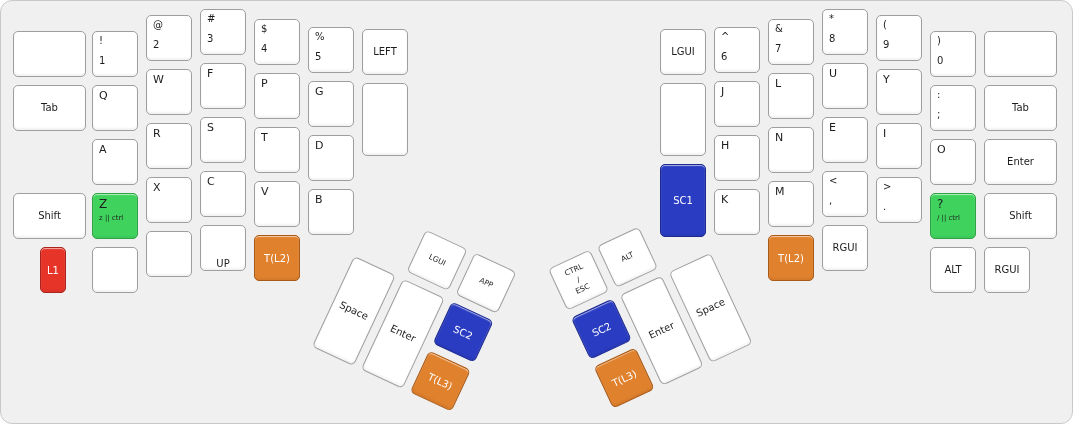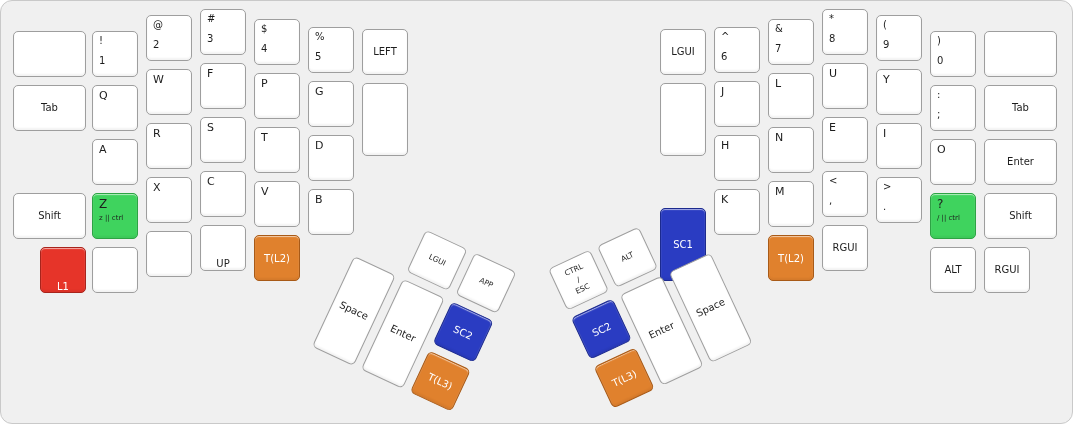--- a/index.html
+++ b/index.html
@@ -102,21 +102,21 @@
       </div>
       <div class="key c-white t-letter" style="left: 199px; top: 170px; width: 46px; height: 46px;">
         <span class="lbl l0">C</span>
       </div>
       <div class="key c-white t-letter" style="left: 253px; top: 180px; width: 46px; height: 46px;">
         <span class="lbl l0">V</span>
       </div>
       <div class="key c-white t-letter" style="left: 307px; top: 188px; width: 46px; height: 46px;">
         <span class="lbl l0">B</span>
       </div>
-      <div class="key c-red t-tag" style="left: 39px; top: 246px; width: 46px; height: 46px; justify-content: flex-end;">
+      <div class="key c-red t-tag" style="left: 39px; top: 246px; width: 26px; height: 46px;">
         <span class="lbl l0">L1</span>
       </div>
       <div class="key c-white t-word" style="left: 91px; top: 246px; width: 46px; height: 46px;"></div>
       <div class="key c-white t-word" style="left: 145px; top: 230px; width: 46px; height: 46px;"></div>
       <div class="key c-white t-word" style="left: 199px; top: 224px; width: 46px; height: 46px; justify-content: flex-end;">
         <span class="lbl l0">UP</span>
       </div>
       <div class="key c-orange t-tag" style="left: 253px; top: 234px; width: 46px; height: 46px;">
         <span class="lbl l0">T(L2)</span>
       </div>
@@ -157,21 +157,21 @@
       <div class="key c-white t-letter" style="left: 875px; top: 68px; width: 46px; height: 46px;">
         <span class="lbl l0">Y</span>
       </div>
       <div class="key c-white t-pair" style="left: 929px; top: 84px; width: 46px; height: 46px;">
         <span class="lbl l0">:</span>
         <span class="lbl l1">;</span>
       </div>
       <div class="key c-white t-word" style="left: 983px; top: 84px; width: 73px; height: 46px;">
         <span class="lbl l0">Tab</span>
       </div>
-      <div class="key c-blue t-tag" style="left: 659px; top: 163px; width: 46px; height: 73px; margin-top: 44px;">
+      <div class="key c-blue t-tag" style="left: 659px; top: 163px; width: 46px; height: 73px;">
         <span class="lbl l0">SC1</span>
       </div>
       <div class="key c-white t-letter" style="left: 713px; top: 134px; width: 46px; height: 46px;">
         <span class="lbl l0">H</span>
       </div>
       <div class="key c-white t-letter" style="left: 767px; top: 126px; width: 46px; height: 46px;">
         <span class="lbl l0">N</span>
       </div>
       <div class="key c-white t-letter" style="left: 821px; top: 116px; width: 46px; height: 46px;">
         <span class="lbl l0">E</span>

